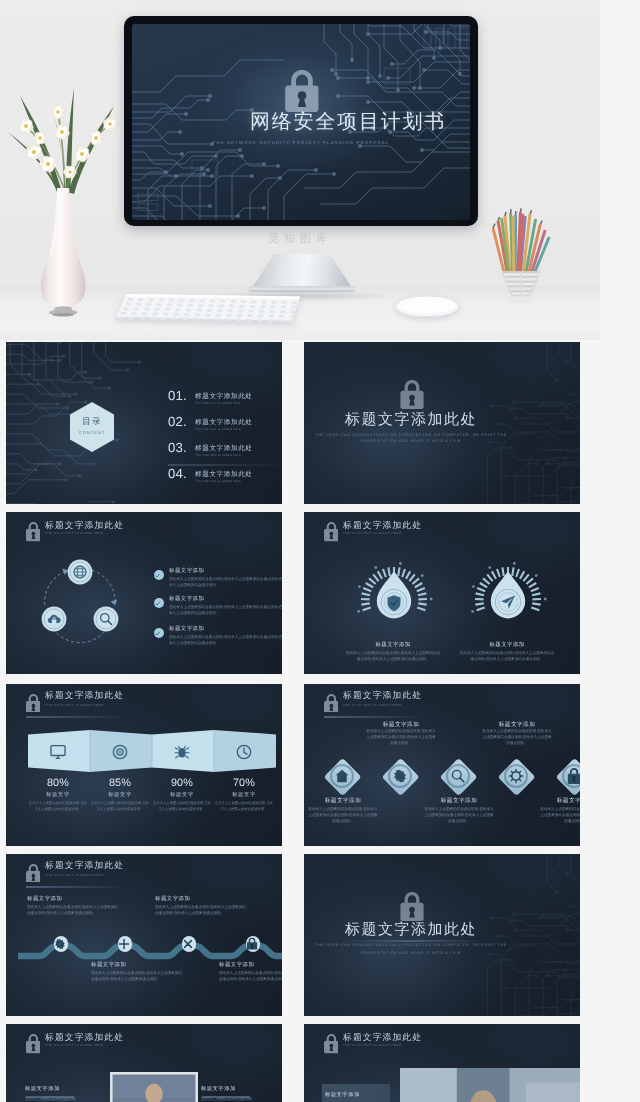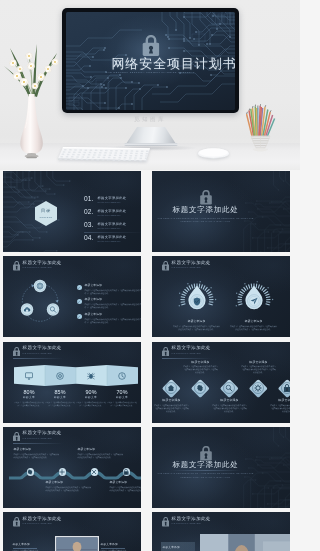--- a/index.html
+++ b/index.html
@@ -28,21 +28,21 @@
   clip-path:polygon(1.5% 0,98.5% 0,100% 100%,0 100%);border-radius:0 0 2px 2px;}
 .stand-shadow{position:absolute;left:106px;top:145px;width:92px;height:6px;
   background:radial-gradient(ellipse at center, rgba(122,128,138,.30) 0%, rgba(160,165,175,0) 70%);}
 .watermark{position:absolute;left:50%;top:116px;transform:translateX(-50%);
   font-size:5.6px;letter-spacing:2.4px;color:#c6c7c9;white-space:nowrap;}
 
 .hero-content{position:absolute;left:0;top:0;width:100%;height:100%;}
 .hero-lock{position:absolute;left:50%;top:23px;transform:translateX(-50%);opacity:.58;
   display:block;line-height:0;}
 .hero-title{position:absolute;left:50%;top:45px;transform:translateX(-50%);
-  font-size:13px;letter-spacing:.9px;color:#dee8f1;white-space:nowrap;font-weight:400;line-height:1;
+  font-size:10px;letter-spacing:.9px;color:#dee8f1;white-space:nowrap;font-weight:400;line-height:1;
   text-shadow:0 0 3px rgba(170,205,240,.30);padding-left:47px;}
 .hero-sub{position:absolute;left:50%;top:59px;transform:translateX(-50%);
   font-size:2.1px;letter-spacing:.62px;color:#728aa4;white-space:nowrap;line-height:1;}
 .hero-rule{position:absolute;left:50%;top:64.5px;transform:translateX(-50%);width:88px;height:.6px;
   background:linear-gradient(90deg,rgba(125,150,180,0),rgba(125,150,180,.40),rgba(125,150,180,0));}
 
 .vase-wrap{position:absolute;left:2px;top:36px;width:62px;height:124px;z-index:5;}
 .pencils{position:absolute;left:246px;top:104px;width:32px;height:50px;}
 .keyboard{position:absolute;left:58px;top:147px;width:94px;height:16px;line-height:0;
   filter:drop-shadow(0 1px 1.5px rgba(120,125,135,.28));}

